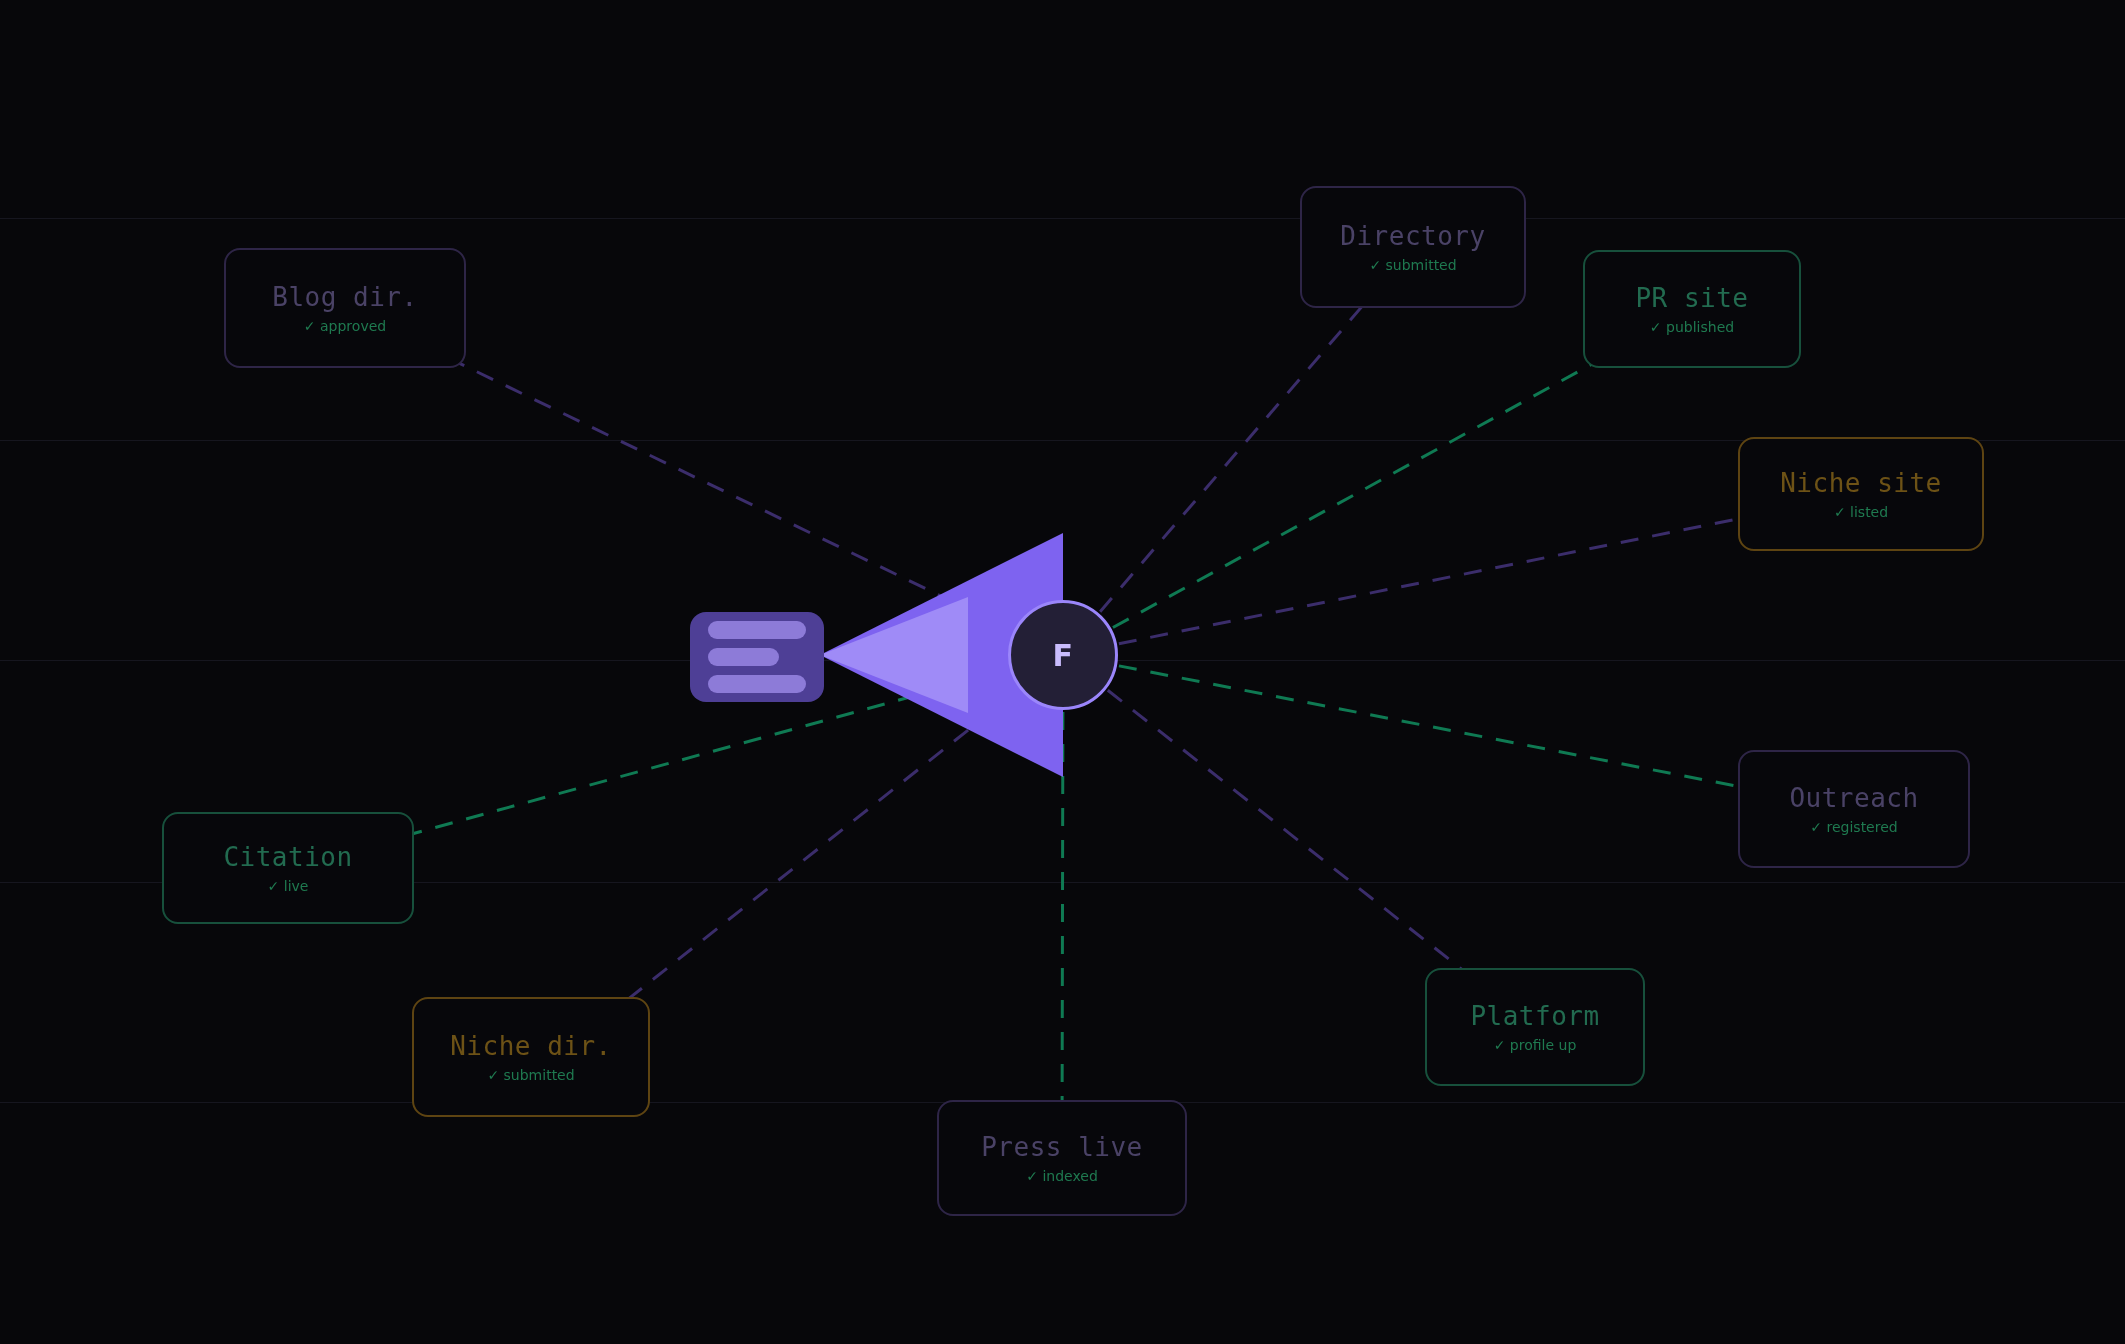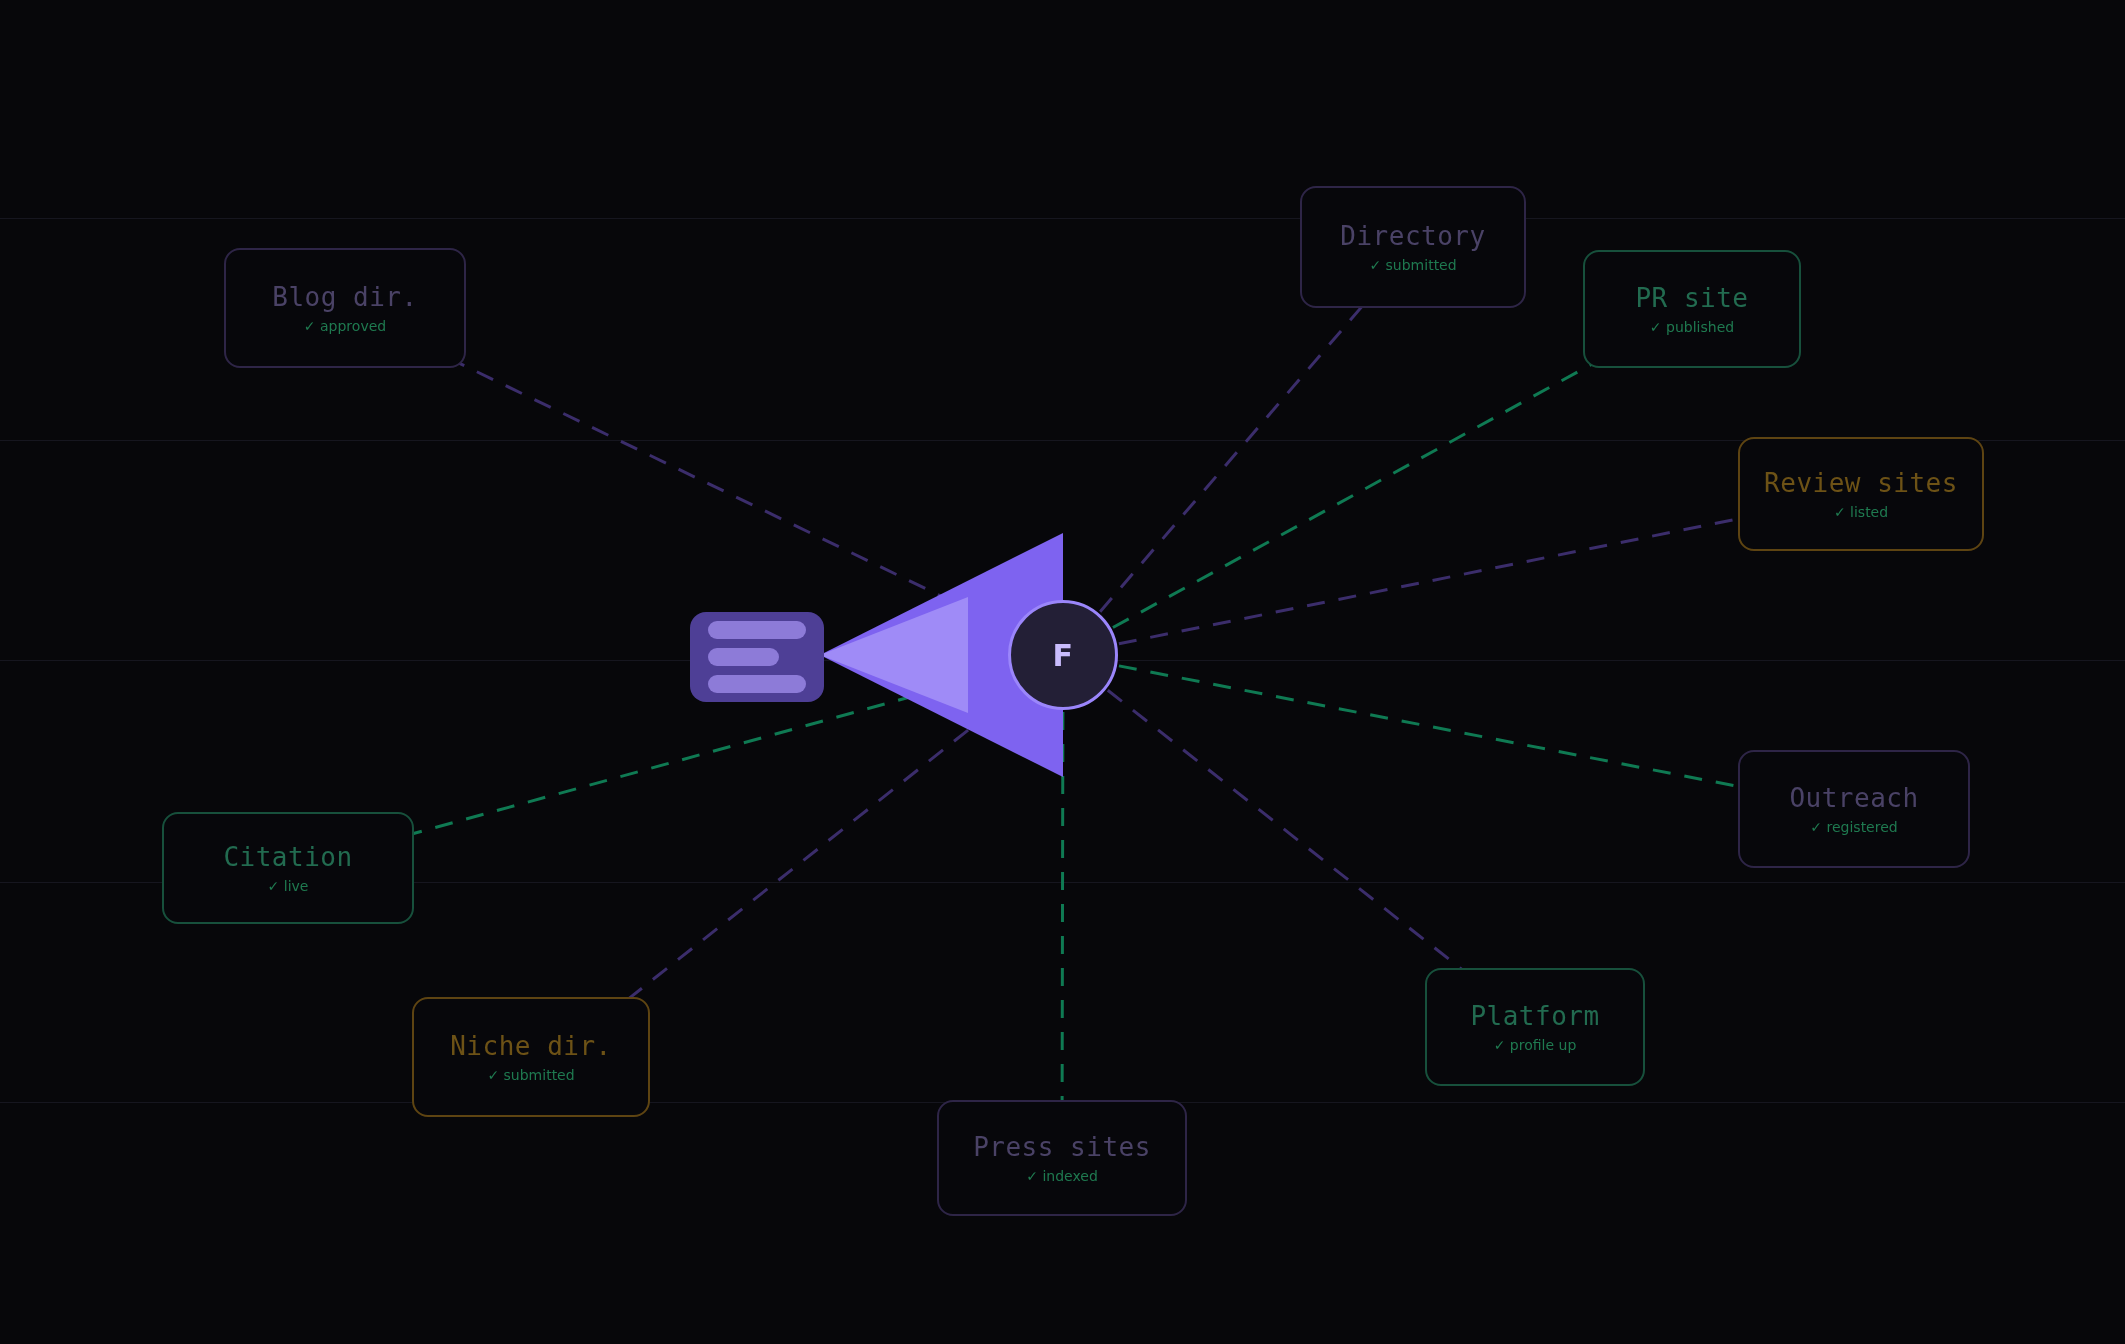--- a/index.html
+++ b/index.html
@@ -129,33 +129,33 @@
       </div>
       <div class="node accent-purple" style="left: 1300px; top: 186px; width: 226px; height: 122px;">
         <div class="node-title">Directory</div>
         <div class="node-status">✓ submitted</div>
       </div>
       <div class="node accent-green" style="left: 1583px; top: 250px; width: 218px; height: 118px;">
         <div class="node-title">PR site</div>
         <div class="node-status">✓ published</div>
       </div>
       <div class="node accent-amber" style="left: 1738px; top: 437px; width: 246px; height: 114px;">
-        <div class="node-title">Review sites</div>
+        <div class="node-title">Niche site</div>
         <div class="node-status">✓ listed</div>
       </div>
       <div class="node accent-purple" style="left: 1738px; top: 750px; width: 232px; height: 118px;">
         <div class="node-title">Outreach</div>
         <div class="node-status">✓ registered</div>
       </div>
       <div class="node accent-green" style="left: 1425px; top: 968px; width: 220px; height: 118px;">
         <div class="node-title">Platform</div>
         <div class="node-status">✓ profile up</div>
       </div>
       <div class="node accent-purple" style="left: 937px; top: 1100px; width: 250px; height: 116px;">
-        <div class="node-title">Press sites</div>
+        <div class="node-title">Press live</div>
         <div class="node-status">✓ indexed</div>
       </div>
       <div class="node accent-amber" style="left: 412px; top: 997px; width: 238px; height: 120px;">
         <div class="node-title">Niche dir.</div>
         <div class="node-status">✓ submitted</div>
       </div>
       <div class="node accent-green" style="left: 162px; top: 812px; width: 252px; height: 112px;">
         <div class="node-title">Citation</div>
         <div class="node-status">✓ live</div>
       </div>

